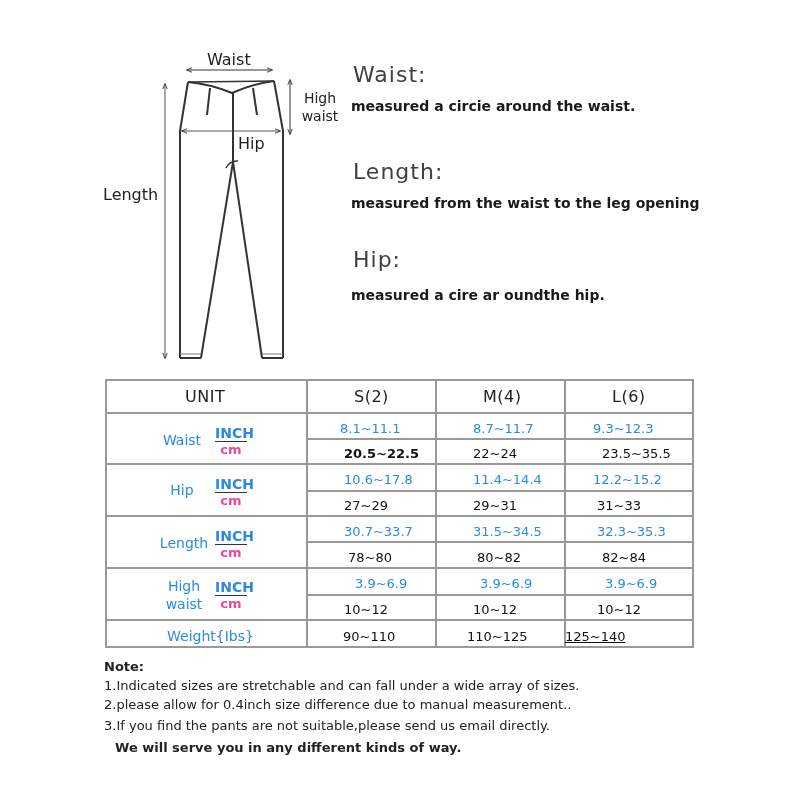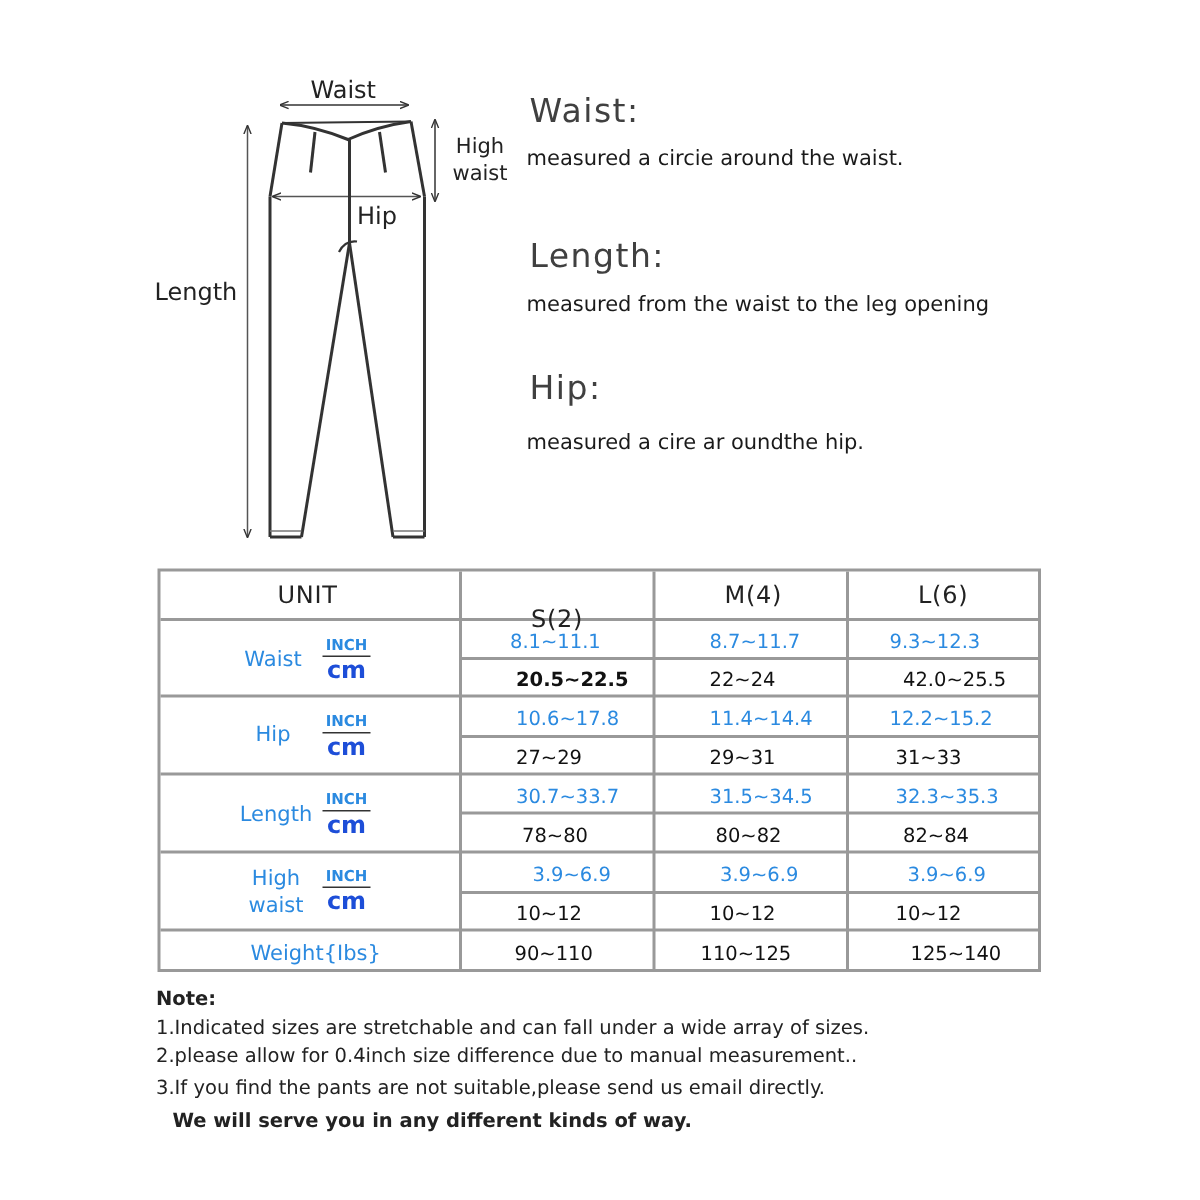--- a/index.html
+++ b/index.html
@@ -7,34 +7,34 @@
   body { position: relative; font-family: "DejaVu Sans", "Liberation Sans", sans-serif; color: #111; }
 
   
   #diagram { position: absolute; left: 0; top: 0; width: 350px; height: 370px; }
   #diagram svg { position: absolute; left: 0; top: 0; }
   .dlabel { position: absolute; font-size: 16px; color: #222; white-space: nowrap; line-height: 1; }
   .dlabel.small { font-size: 14px; text-align: center; line-height: 18px; }
 
   
   .def-title { position: absolute; left: 353px; font-size: 22px; color: #404040; letter-spacing: 1px; line-height: 1; }
-  .def-text { position: absolute; left: 351px; font-size: 14px; font-weight: normal; color: #1a1a1a; line-height: 1; white-space: nowrap; }
+  .def-text { position: absolute; left: 351px; font-size: 14px; font-weight: bold; color: #1a1a1a; line-height: 1; white-space: nowrap; }
 
   
   #size-table { position: absolute; left: 105px; top: 379px; width: 589px; height: 269px; border: 2px solid #999; }
   .vline { position: absolute; top: 0; bottom: 0; width: 2px; background: #999; }
   .hline { position: absolute; height: 2px; background: #999; }
   .cell { position: absolute; font-size: 13px; white-space: nowrap; line-height: 1; }
   .hdr { font-size: 16px; color: #222; letter-spacing: 0.5px; }
   .inch { color: #2b8ae0; }
   .cm { color: #111; }
   .rowlabel { color: #2b8ae0; font-size: 14px; text-align: center; line-height: 18px; }
   .frac { position: absolute; width: 32px; text-align: center; line-height: 1; }
-  .frac .top { display: block; font-size: 10px; color: #2b8ae0; border-bottom: 1.5px solid #333; padding-bottom: 1px; font-weight: bold; }
-  .frac .bot { display: block; font-size: 16px; color: #1d4ed8; font-weight: bold; padding-top: 1px; }
+  .frac .top { display: block; font-size: 14px; color: #2b8ae0; border-bottom: 1.5px solid #333; padding-bottom: 1px; font-weight: bold; }
+  .frac .bot { display: block; font-size: 13px; color: #ec4899; font-weight: bold; padding-top: 1px; }
 
   
   .note { position: absolute; left: 104px; font-size: 13px; color: #222; white-space: nowrap; line-height: 1; }
   .note.title { font-weight: bold; }
   .note.final { left: 115px; font-weight: bold; }
 </style>
 </head>
 <body>
 
 <div id="diagram">
@@ -108,35 +108,35 @@
   <div class="hline" style="left:0; right:0; top:134px;"></div>
   <div class="hline" style="left:0; right:0; top:186px;"></div>
   <div class="hline" style="left:0; right:0; top:238px;"></div>
 
   <div class="hline" style="left:199px; right:0; top:57px;"></div>
   <div class="hline" style="left:199px; right:0; top:109px;"></div>
   <div class="hline" style="left:199px; right:0; top:160px;"></div>
   <div class="hline" style="left:199px; right:0; top:213px;"></div>
 
   <span class="cell hdr" style="left:78px; top:8px;">UNIT</span>
-  <span class="cell hdr" style="left:247px; top:24px;text-align:center;">S(2)</span>
+  <span class="cell hdr" style="left:247px; top:8px;text-align:center;">S(2)</span>
   <span class="cell hdr" style="left:376px; top:8px;">M(4)</span>
   <span class="cell hdr" style="left:505px; top:8px;">L(6)</span>
 
   <div class="cell rowlabel" style="left:50px; top:50px; width:50px;">Waist</div>
   <div class="frac" style="left:108px; top:45px;">
     <span class="top">INCH</span>
     <span class="bot">cm</span>
   </div>
   <span class="cell inch" style="left:233px; top:41px;">8.1~11.1</span>
   <span class="cell inch" style="left:366px; top:41px;">8.7~11.7</span>
   <span class="cell inch" style="left:486px; top:41px;">9.3~12.3</span>
   <span class="cell cm" style="left:237px; top:66px;font-weight:bold;">20.5~22.5</span>
   <span class="cell cm" style="left:366px; top:66px;">22~24</span>
-  <span class="cell cm" style="left:495px; top:66px;">42.0~25.5</span>
+  <span class="cell cm" style="left:495px; top:66px;">23.5~35.5</span>
 
   <div class="cell rowlabel" style="left:50px; top:100px; width:50px;">Hip</div>
   <div class="frac" style="left:108px; top:96px;">
     <span class="top">INCH</span>
     <span class="bot">cm</span>
   </div>
   <span class="cell inch" style="left:237px; top:92px;">10.6~17.8</span>
   <span class="cell inch" style="left:366px; top:92px;">11.4~14.4</span>
   <span class="cell inch" style="left:486px; top:92px;">12.2~15.2</span>
   <span class="cell cm" style="left:237px; top:118px;">27~29</span>
@@ -166,21 +166,21 @@
   <span class="cell inch" style="left:248px; top:196px;">3.9~6.9</span>
   <span class="cell inch" style="left:373px; top:196px;">3.9~6.9</span>
   <span class="cell inch" style="left:498px; top:196px;">3.9~6.9</span>
   <span class="cell cm" style="left:237px; top:222px;">10~12</span>
   <span class="cell cm" style="left:366px; top:222px;">10~12</span>
   <span class="cell cm" style="left:490px; top:222px;">10~12</span>
 
   <span class="cell rowlabel" style="left:60px; top:246px;">Weight{Ibs}</span>
   <span class="cell cm" style="left:236px; top:249px;">90~110</span>
   <span class="cell cm" style="left:360px; top:249px;">110~125</span>
-  <span class="cell cm" style="left:500px; top:249px;">125~140</span>
+  <span class="cell cm" style="left:458px; top:249px;text-decoration:underline;">125~140</span>
 </div>
 
 <div>
   <span class="note title" style="top:660px;">Note:</span>
   <span class="note" style="top:679px;">1.Indicated sizes are stretchable and can fall under a wide array of sizes.</span>
   <span class="note" style="top:698px;">2.please allow for 0.4inch size difference due to manual measurement..</span>
   <span class="note" style="top:719px;">3.If you find the pants are not suitable,please send us email directly.</span>
   <span class="note final" style="top:741px;">We will serve you in any different kinds of way.</span>
 </div>
 

